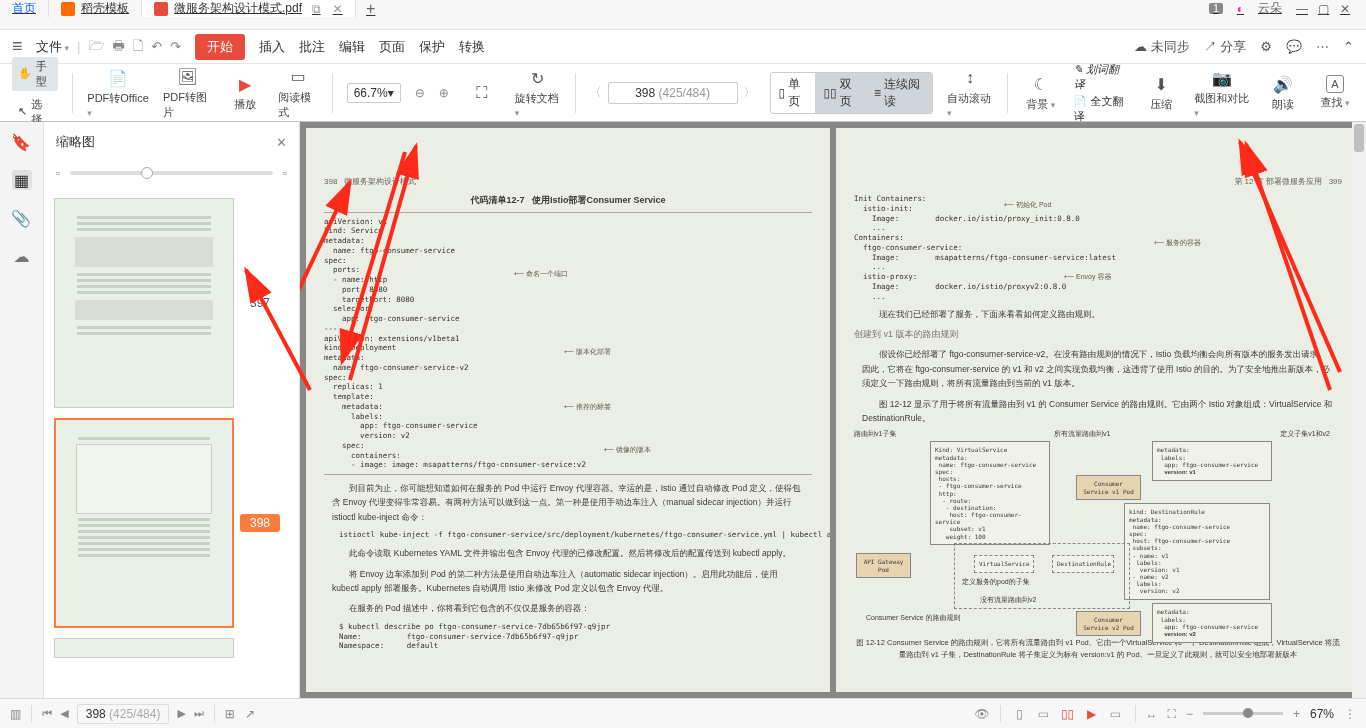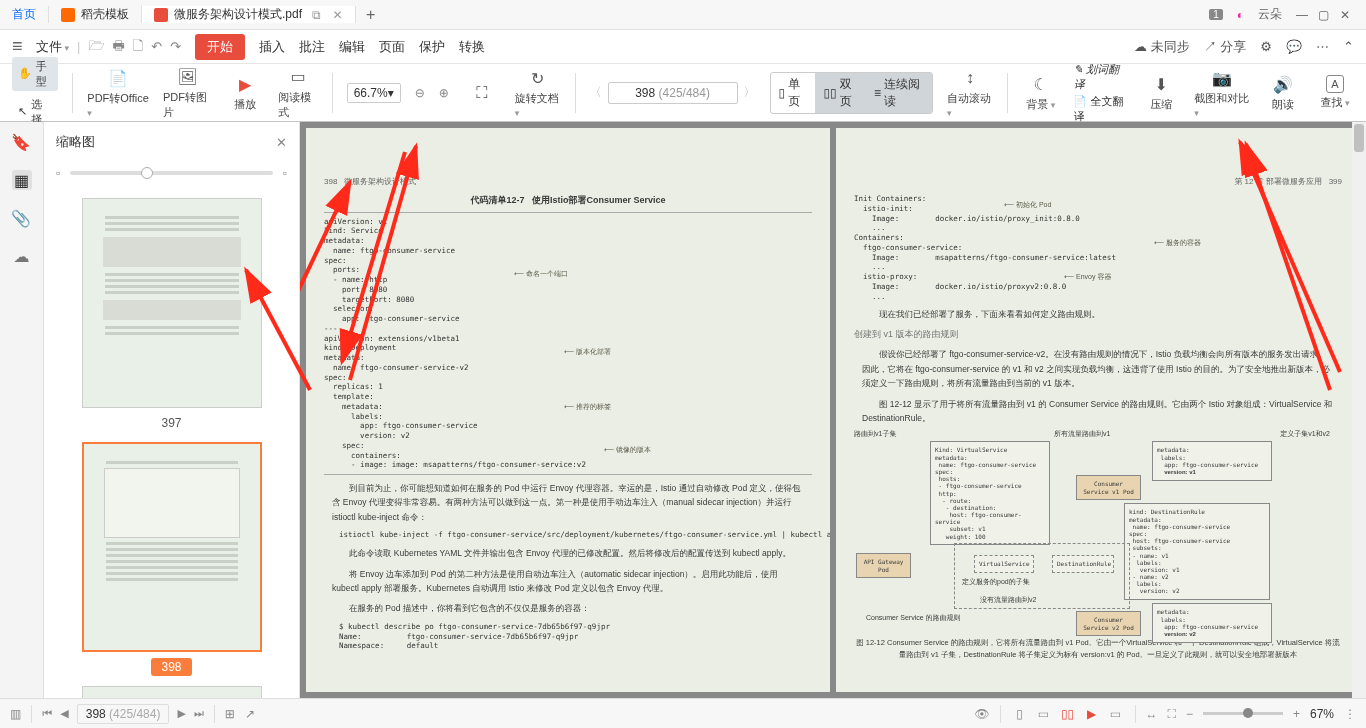--- a/index.html
+++ b/index.html
@@ -1,19 +1,19 @@
 <!DOCTYPE html>
 <html><head>
 <meta charset="utf-8">
 <style>
 * { margin: 0; padding: 0; box-sizing: border-box; font-family: "Microsoft YaHei", Arial, sans-serif; }
 body { background: #fff; font-size: 12px; color: #333; overflow: hidden; width: 1366px; height: 728px; }
 
 
-.tabs-bar { height: 30px; background: #f7f7f7; display: flex; align-items: center; border-bottom: 1px solid #e0e0e0; }
+.tabs-bar { height: 30px; background: #f7f7f7; display: flex; align-items: flex-start; border-bottom: 1px solid #e0e0e0; text-decoration: underline; }
 .tab { display: flex; align-items: center; padding: 0 12px; gap: 6px; border-right: 1px solid #e0e0e0; cursor: pointer; font-size: 12px; }
 .tab.home { color: #0a6cff; }
 .tab.active { background: #fff; }
 .tab-icon { width: 14px; height: 14px; display: inline-block; background: #e74c3c; border-radius: 2px; }
 .tab-icon.orange { background: #ff6a00; }
 .tab-close { color: #999; margin-left: 6px; font-size: 12px; }
 .tab-restore { color: #999; margin-left: 4px; font-size: 12px; }
 .tab-plus { display: flex; align-items: center; justify-content: center; width: 30px; color: #666; font-size: 16px; cursor: pointer; }
 .tabs-right { margin-left: auto; display: flex; align-items: center; gap: 14px; padding-right: 12px; color: #666; }
 .tabs-right .badge-num { background: #888; color: #fff; border-radius: 2px; padding: 0 4px; font-size: 10px; }
@@ -56,21 +56,21 @@
 .rail-icon.active { color: #333; background: #e0e0e0; border-radius: 3px; padding: 3px; }
 
 
 .sidebar { width: 256px; background: #fff; border-right: 1px solid #e0e0e0; display: flex; flex-direction: column; }
 .sidebar-header { height: 40px; display: flex; align-items: center; padding: 0 12px; justify-content: space-between; font-size: 13px; color: #333; }
 .sidebar-header .close { color: #888; cursor: pointer; }
 .sidebar-controls { display: flex; align-items: center; gap: 10px; padding: 4px 12px 8px; }
 .slider { flex: 1; height: 4px; background: #ddd; position: relative; border-radius: 2px; }
 .slider-thumb { position: absolute; left: 35%; top: -4px; width: 12px; height: 12px; background: #fff; border: 1px solid #aaa; border-radius: 50%; }
 .thumbs { flex: 1; overflow-y: auto; padding: 0 10px; }
-.thumb-item { margin: 10px auto; display: flex; flex-direction: column; align-items: center; gap: 6px; }
+.thumb-item { margin: 10px auto; display: flex; flex-direction: row; align-items: center; gap: 6px; }
 .thumb-img { width: 180px; height: 210px; background: #e8f0e8; border: 1px solid #ccc; position: relative; overflow: hidden; }
 .thumb-img.selected { border: 2px solid #fb7d3c; }
 .thumb-img .bar { height: 3px; background: #c8d0c8; margin: 3px 10px; }
 .thumb-label { font-size: 12px; color: #555; padding: 2px 10px; }
 .thumb-label.selected { background: #fb7d3c; color: #fff; border-radius: 3px; }
 
 
 .doc-view { flex: 1; background: #888; display: flex; gap: 6px; padding: 6px; overflow: hidden; position: relative; }
 .page { flex: 1; background: #ebeee4; padding: 8px 18px; font-size: 8px; color: #3a3a3a; line-height: 1.5; position: relative; overflow: hidden; }
 .page-header { display: flex; justify-content: space-between; font-size: 8px; color: #666; margin-bottom: 6px; margin-top: 40px; }

